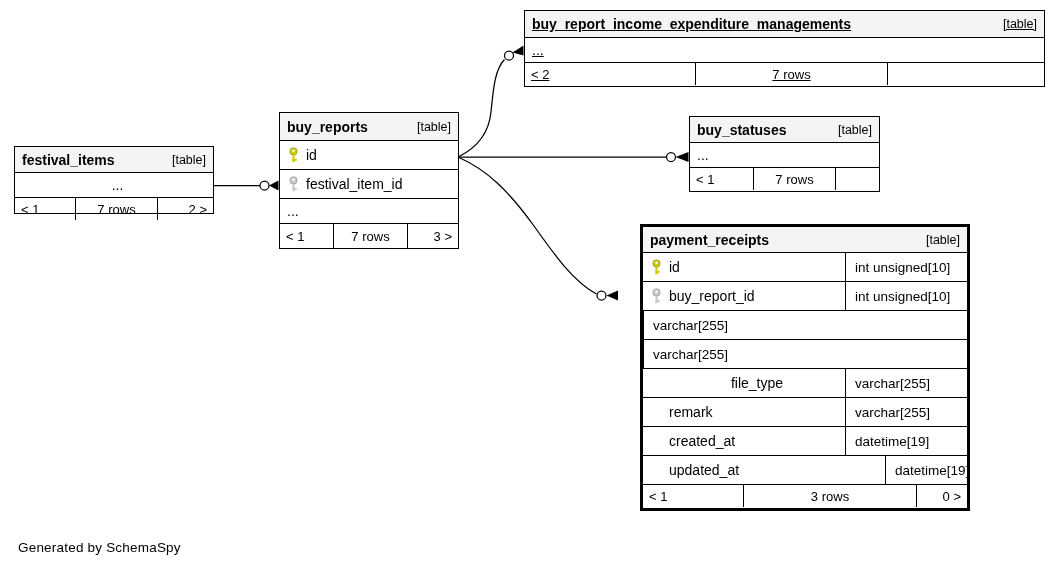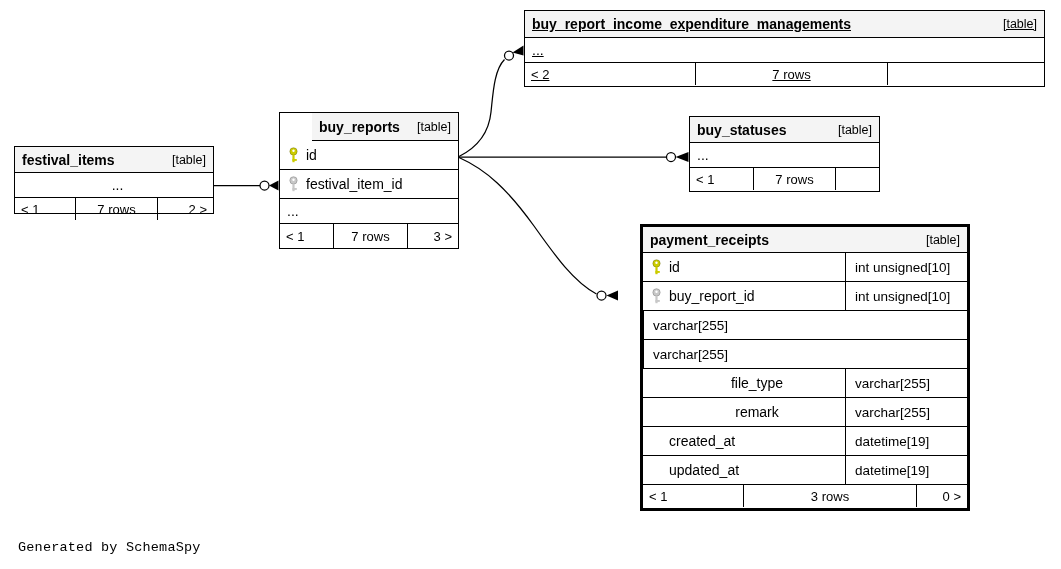--- a/index.html
+++ b/index.html
@@ -43,21 +43,20 @@
   }
   .foot .fl{justify-content:flex-start;border-right:1.2px solid #000;}
   .foot .fm{justify-content:center;border-right:1.2px solid #000;}
   .foot .fr{justify-content:flex-end;flex:1;}
   .keyicon{display:block;}
   .keyicon .khead{stroke:rgba(60,60,0,0.45);stroke-width:0.7;}
   .keyicon.fk .khead{stroke:rgba(90,90,90,0.5);}
   #gennote{
     position:absolute;left:18px;top:540px;font-size:13.5px;z-index:1;
     letter-spacing:0.2px;
-    font-family:Liberation Mono, monospace;
   }
   .epath{fill:none;stroke:#000;stroke-width:1.25px;}
   .odot{fill:#fff;stroke:#000;stroke-width:1.25px;}
   .ahead{fill:#000;stroke:none;}
 </style>
 </head>
 <body>
 
 <svg id="edges" width="1061" height="569">
 
@@ -95,21 +94,21 @@
     <span class="namecell">...</span>
   </div>
   <div class="foot" style="height:22px;">
     <span class="fc fl" style="width:61px;">&lt; 1</span>
     <span class="fc fm" style="width:82px;">7 rows</span>
     <span class="fc fr">2 &gt;</span>
   </div>
 </div>
 
 <div class="tbl" style="left:279px;top:112px;width:180px;height:137px;">
-  <div class="hdr" style="height:28px;margin-left:32px;">
+  <div class="hdr" style="height:28px;">
     <span class="tname">buy_reports</span>
     <span class="ttag">[table]</span>
   </div>
   <div class="row" style="height:29px;">
     <span class="keycell">
       <svg class="keyicon pk" width="13" height="16" viewBox="0 0 13 16">
         <g fill="#cccc00">
           <circle class="khead" cx="6.5" cy="4.4" r="3.7"></circle>
           <rect x="5.4" y="7.6" width="2.2" height="7.6"></rect>
           <rect x="5.4" y="12" width="4.4" height="1.9"></rect>
@@ -221,37 +220,37 @@
   </div>
 
   <div class="row" style="height:29px;text-align:center;">
     <span class="pr-namecell">
       <span class="keycell"></span>
       <span class="namecell">file_type</span>
     </span>
     <span class="typecell" style="flex:1;">varchar[255]</span>
   </div>
 
-  <div class="row" style="height:29px;text-align:center;">
+  <div class="row" style="height:29px;">
     <span class="pr-namecell">
       <span class="keycell"></span>
       <span class="namecell">remark</span>
     </span>
     <span class="typecell" style="flex:1;">varchar[255]</span>
   </div>
 
   <div class="row" style="height:29px;">
     <span class="pr-namecell">
       <span class="keycell"></span>
       <span class="namecell">created_at</span>
     </span>
     <span class="typecell" style="flex:1;">datetime[19]</span>
   </div>
 
-  <div class="row" style="height:29px;">
+  <div class="row" style="height:29px;gap:40px;">
     <span class="pr-namecell">
       <span class="keycell"></span>
       <span class="namecell">updated_at</span>
     </span>
     <span class="typecell" style="flex:1;">datetime[19]</span>
   </div>
 
   <div class="foot" style="height:22px;">
     <span class="fc fl" style="width:101px;">&lt; 1</span>
     <span class="fc fm" style="width:173px;">3 rows</span>

